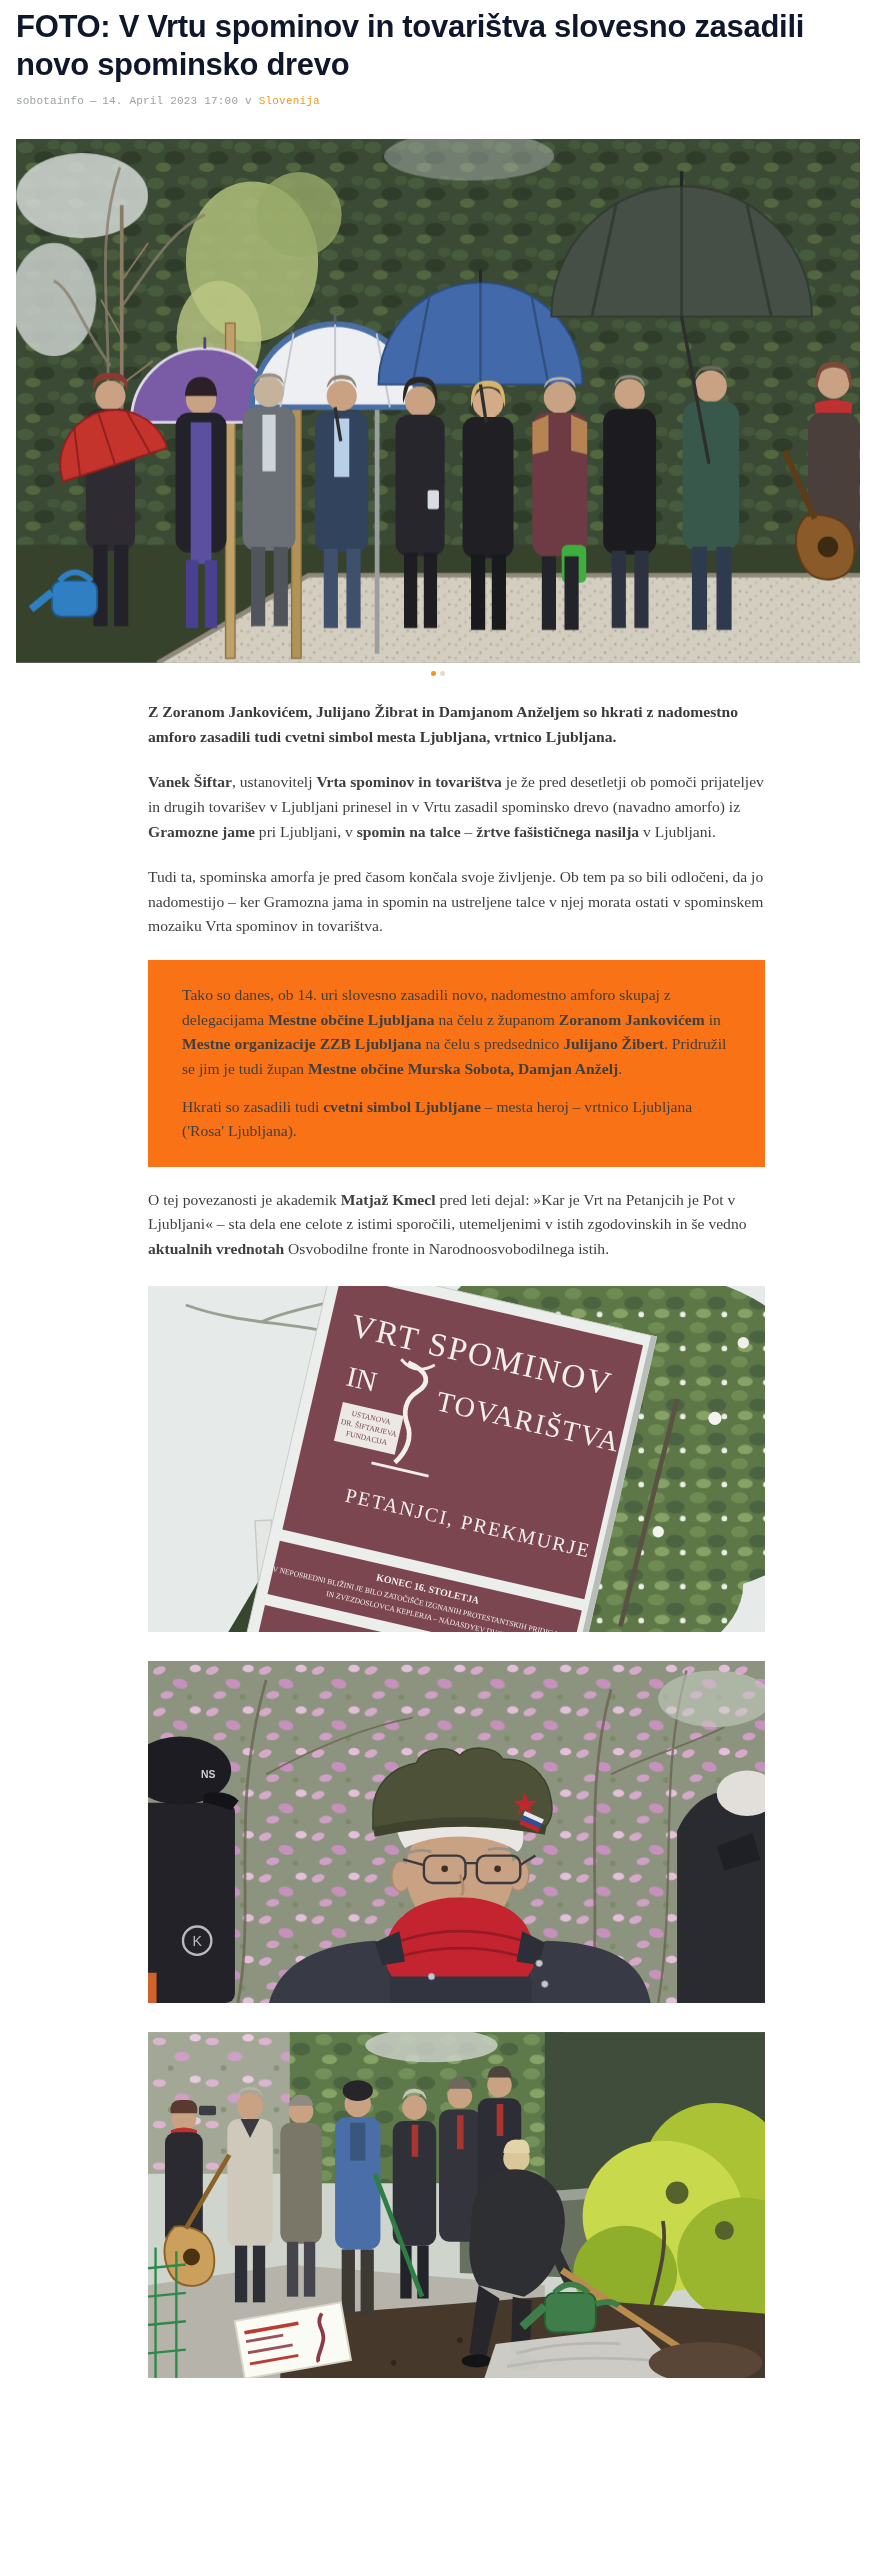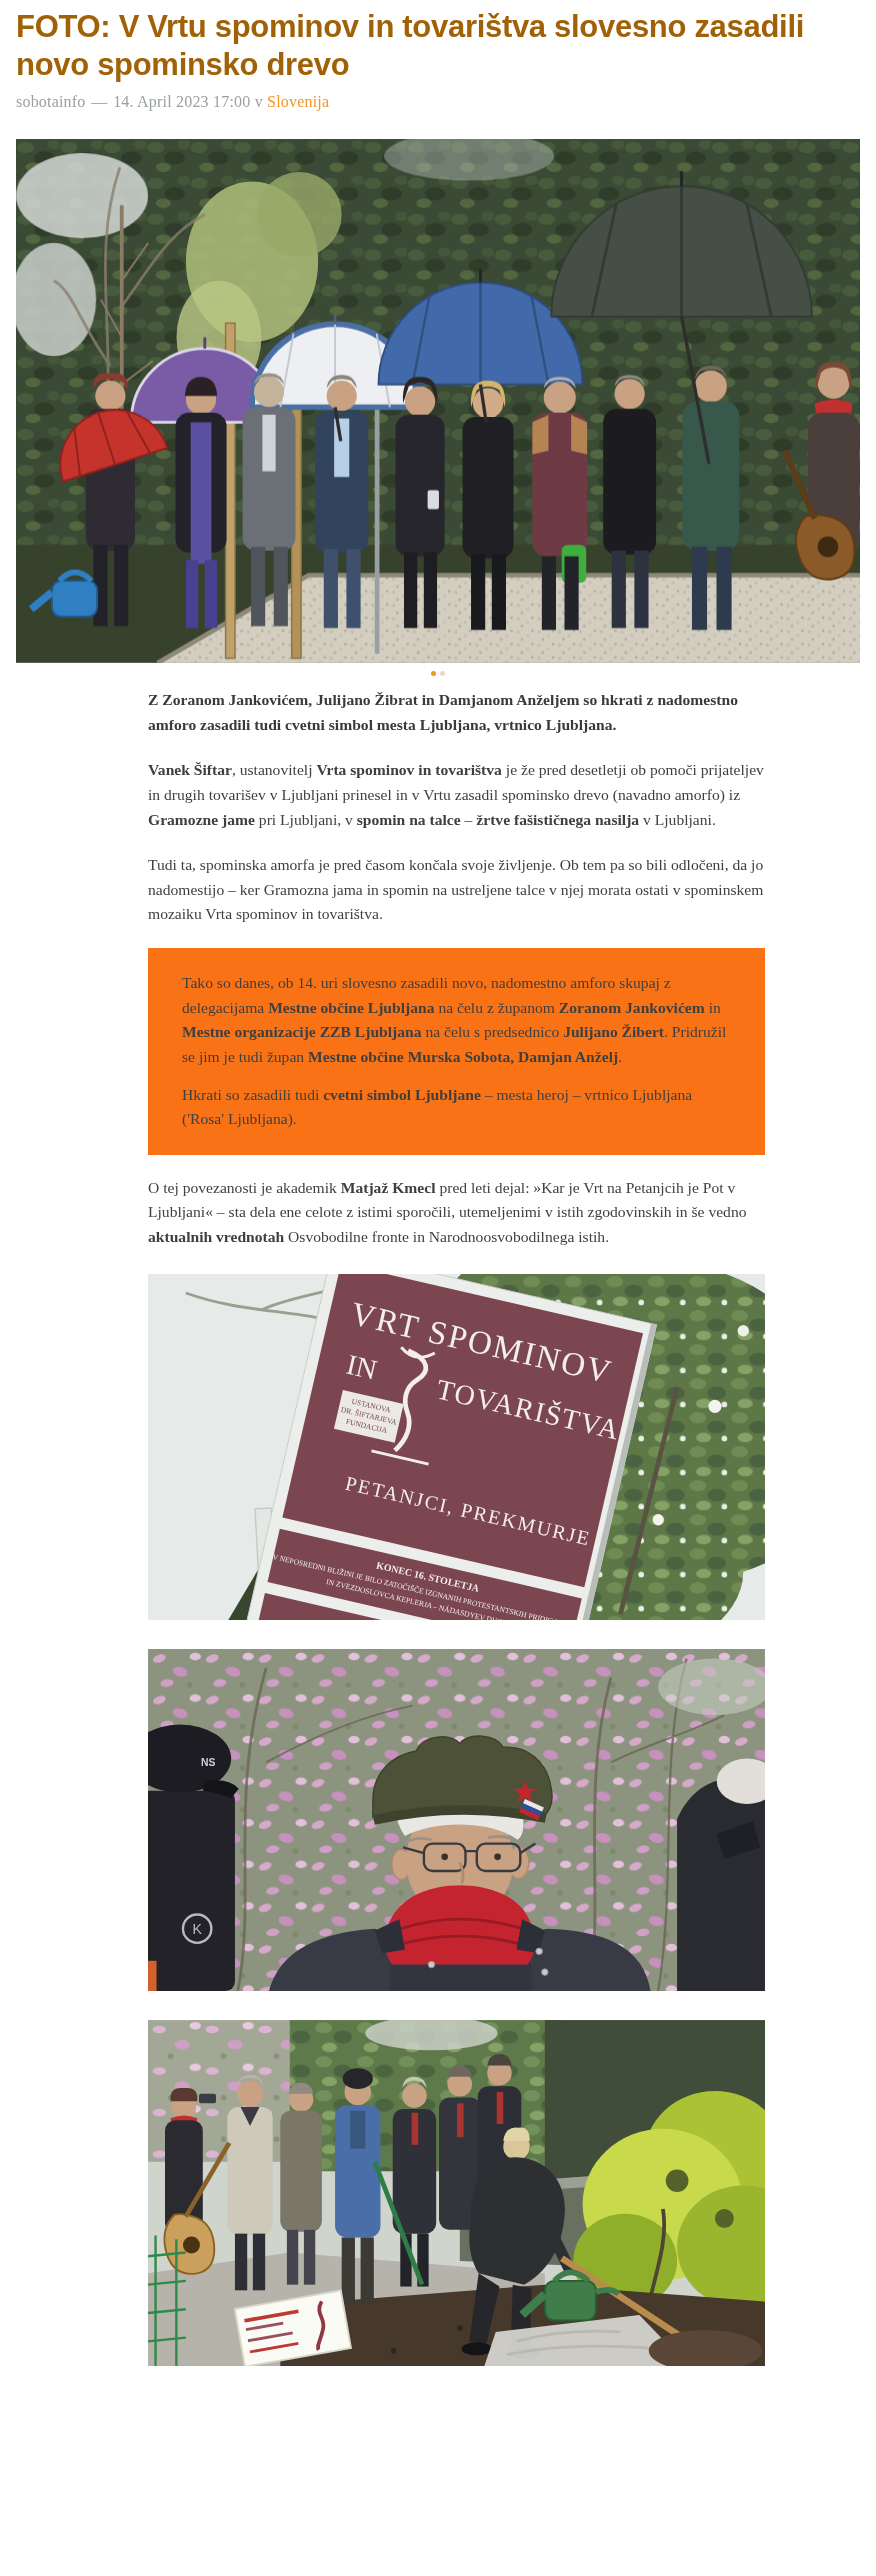--- a/index.html
+++ b/index.html
@@ -1,30 +1,30 @@
 <!DOCTYPE html>
 <html lang="sl" style="font-size:15px"><head>
 <meta charset="utf-8">
 <style>
   html,body{margin:0;padding:0;background:#ffffff;}
   .page{width:876px;margin:0 auto;font-family:"Liberation Serif",serif;color:#3f3f3f;}
   h1.title{margin:7.6px 16px 0;font-family:"Liberation Sans",sans-serif;font-weight:bold;
-           font-size:31px;line-height:38px;color:#a16207;letter-spacing:-0.3px;}
-  .byline{margin:8.5px 16px 0;font-family:Liberation Serif, serif;font-size:16px;
+           font-size:31px;line-height:38px;color:#0f172a;letter-spacing:-0.3px;}
+  .byline{margin:8.5px 16px 0;font-family:Liberation Mono, monospace;font-size:11px;
           line-height:19px;color:#9aa0a2;letter-spacing:0.2px;}
   .byline .sep{margin:0 5.7px;}
   .byline a.cat{color:#f7941e;text-decoration:none;cursor:pointer;}
   figure{margin:0;padding:0;}
   .hero{margin:28px 16px 0;}
   svg{display:block;}
   .dots{display:flex;gap:4.7px;justify-content:center;align-items:center;height:7.6px;margin-top:6.6px;}
   .dot{width:4.7px;height:4.7px;border-radius:50%;background:#f7941e;cursor:pointer;}
   .dot.inactive{background:#e8d9c6;}
   .content{width:617px;margin-left:148px;font-size:15.6px;line-height:24.6px;}
-  .caption{margin:11px 0 0;font-weight:bold;color:#3a3a3a;}
+  .caption{margin:23px 0 0;font-weight:bold;color:#3a3a3a;}
   .content p.para{margin:21px 0 0;}
   blockquote.quote{margin:21px 0 0;background:#f97316;padding:23px 34px;}
   blockquote.quote p.para{margin:0;}
   blockquote.quote p.para + p.para{margin-top:13.2px;}
   .photo{margin-top:24.6px;}
   .photo + .photo{margin-top:29px;text-align:right;}
   .bottom-spacer{height:11.3px;}
   .sign-serif{font-family:"Liberation Serif",serif;}
 </style>
 </head>

